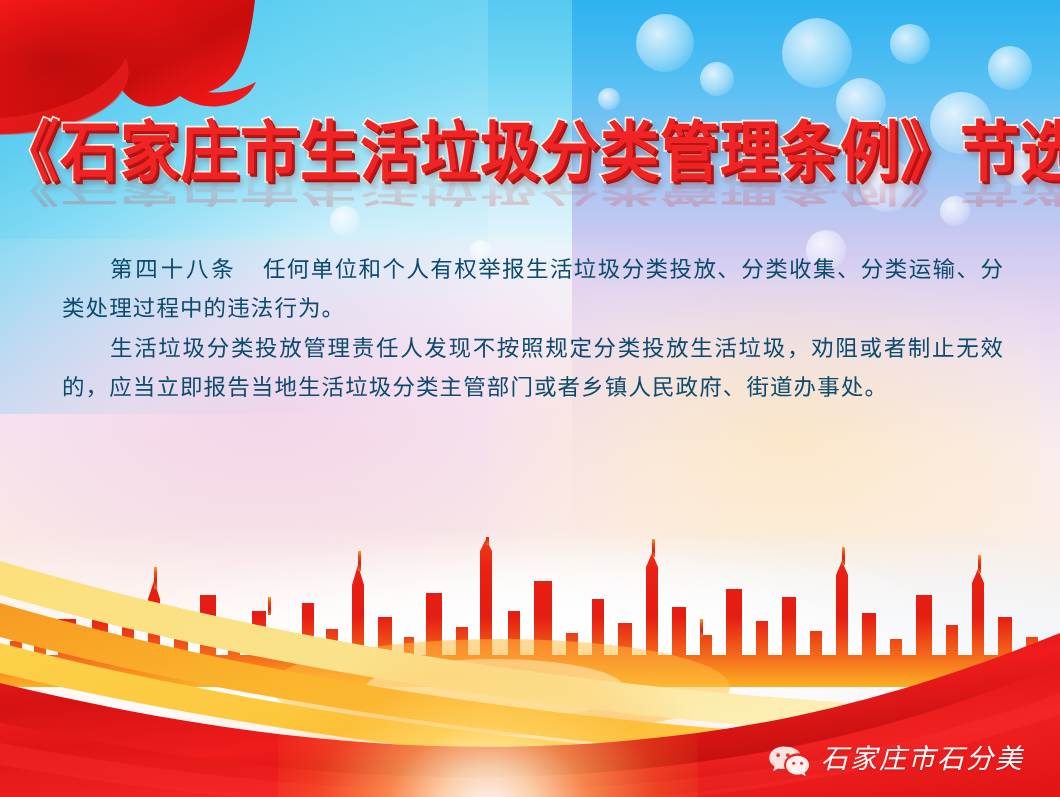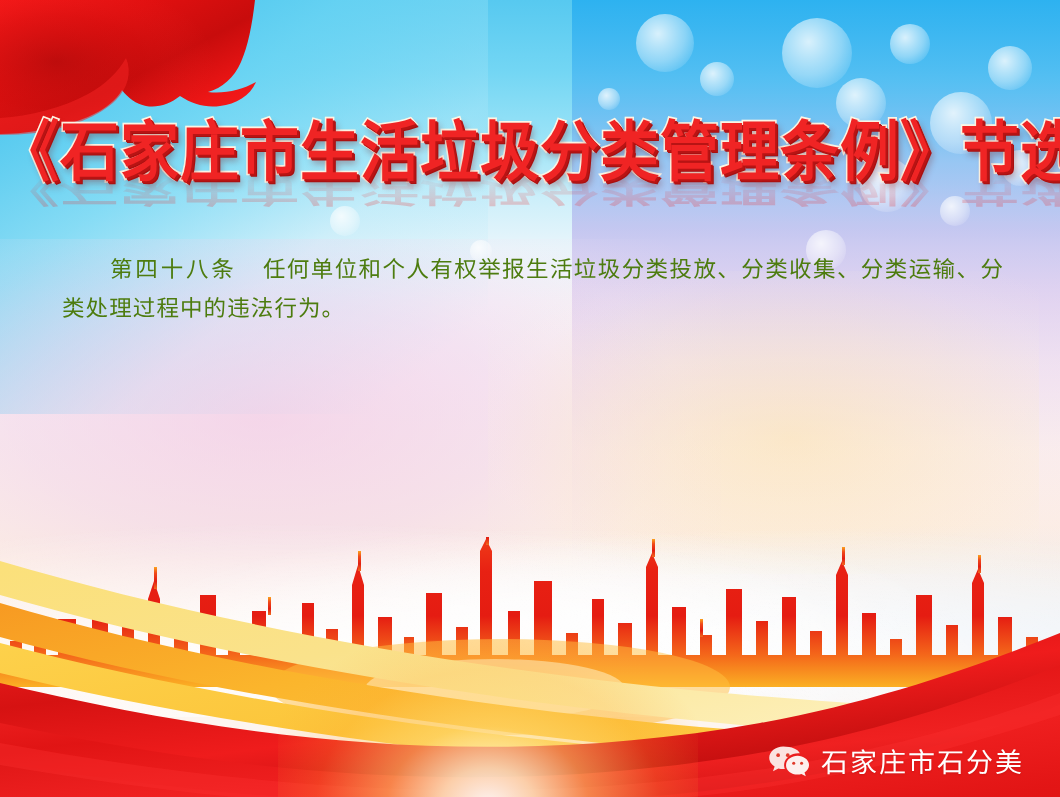--- a/index.html
+++ b/index.html
@@ -174,21 +174,21 @@
     filter: blur(0.6px);
   }
 
   
   .body-text {
     position: absolute;
     left: 62px;
     top: 250px;
     width: 942px;
     z-index: 7;
-    color: #4d7c0f;
+    color: #0c4a6e;
     font-family: "DejaVu Serif", "Liberation Serif", serif;
     font-size: 22.5px;
     line-height: 39px;
     letter-spacing: 1.1px;
     text-align: justify;
     text-justify: inter-character;
   }
   .para {
     margin: 0 0 1px 0;
     text-indent: 48px;
@@ -225,23 +225,23 @@
     z-index: 5;
     pointer-events: none;
   }
 
   
   .footer-brand {
     position: absolute;
     right: 36px;
     bottom: 18px;
     display: flex;
-    align-items: center;
     gap: 11px;
     z-index: 9;
+    font-style: italic;
   }
   .wechat-icon { width: 42px; height: 34px; display: block; }
   .brand-name {
     color: #ffffff;
     font-family: "DejaVu Sans", "Liberation Sans", sans-serif;
     font-size: 27px;
     font-weight: 500;
     letter-spacing: 2px;
     line-height: 1;
     white-space: nowrap;
@@ -321,20 +321,23 @@
     <div class="title-main">《石家庄市生活垃圾分类管理条例》节选</div>
     <div class="title-reflection">《石家庄市生活垃圾分类管理条例》节选</div>
   </div>
 
   <div class="body-text">
 
     <p class="para">
       <span class="art-no">第四十八条</span><span class="gap"></span><span>任何单位和个人有权举报生活垃圾分类投放、分类收集、分类运输、分类处理过程中的违法行为。</span>
     </p>
 
+    <p class="para">
+      <span>生活垃圾分类投放管理责任人发现不按照规定分类投放生活垃圾，劝阻或者制止无效的，应当立即报告当地生活垃圾分类主管部门或者乡镇人民政府、街道办事处。</span>
+    </p>
 
 
 
   </div>
 
   <div class="sun-glow"></div>
 
   <div class="bottom-art">
     <svg viewBox="0 0 1060 260" preserveAspectRatio="none" xmlns="http://www.w3.org/2000/svg">
       <defs>

